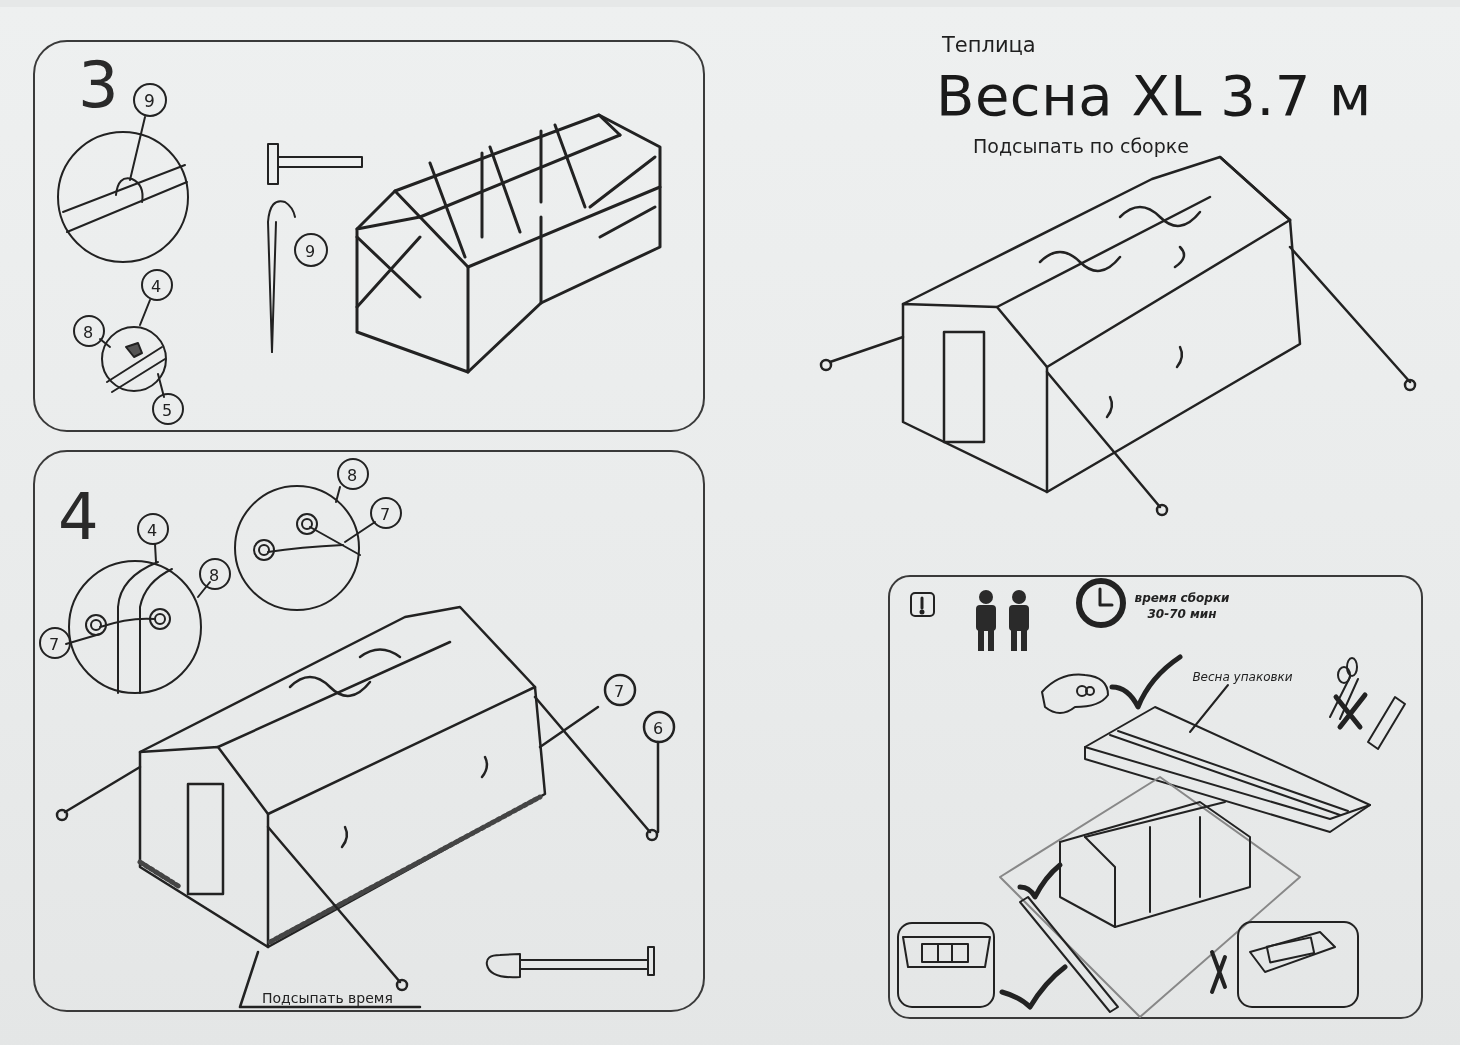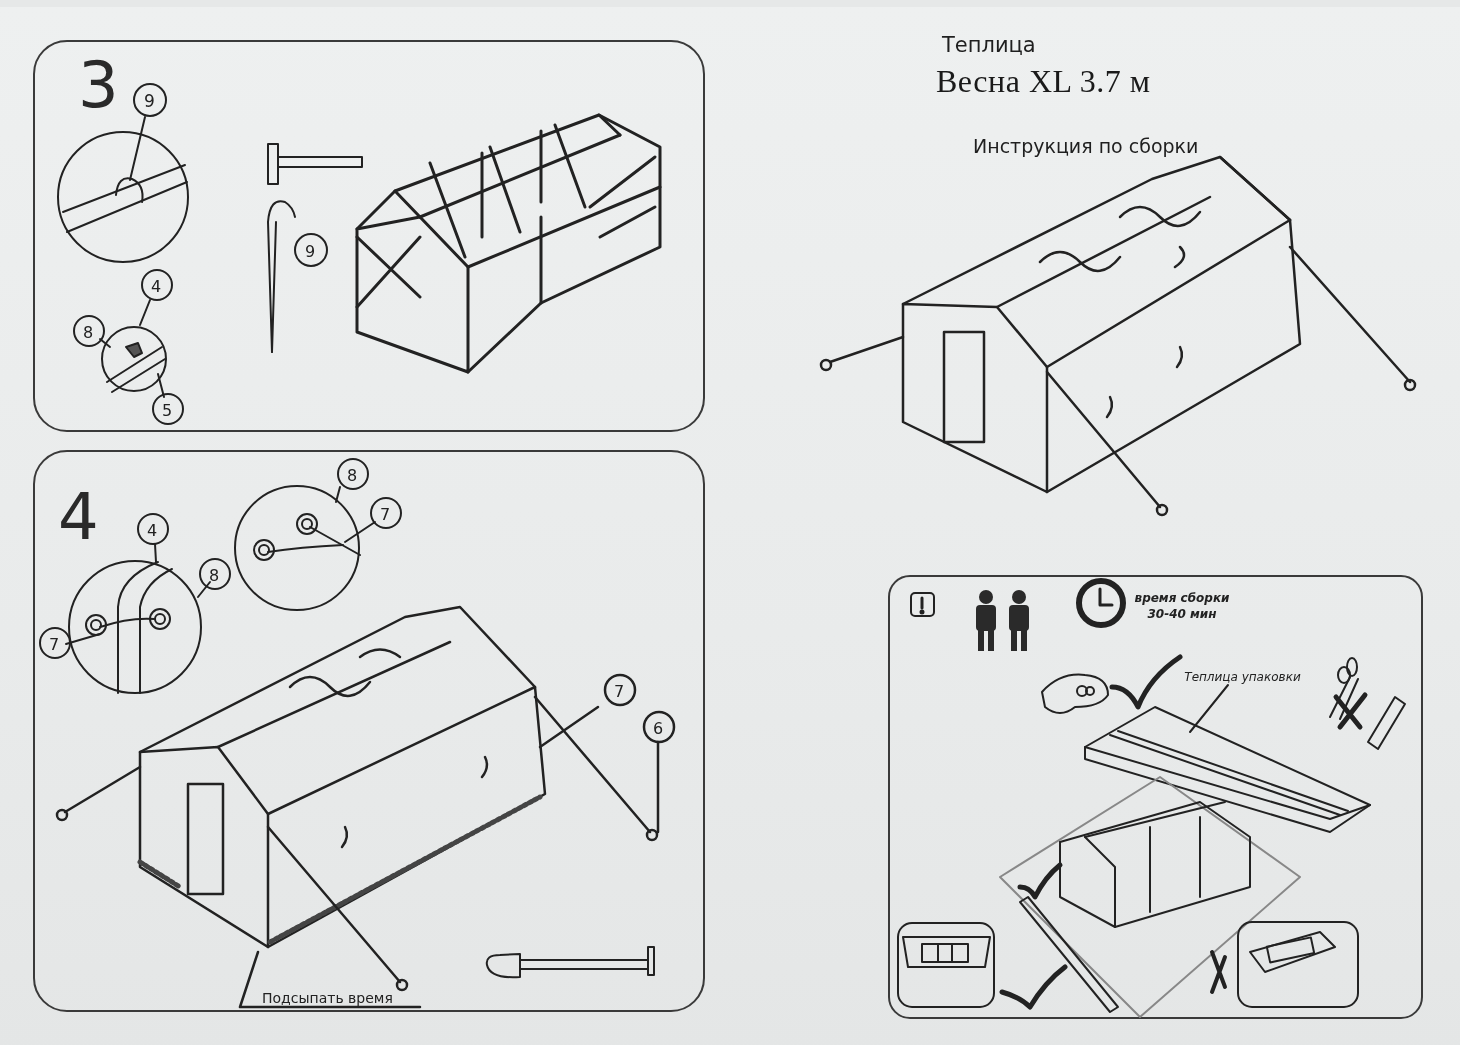--- a/index.html
+++ b/index.html
@@ -2,33 +2,33 @@
 <html><head>
 <meta charset="utf-8">
 <style>
   html,body{margin:0;padding:0;}
   body{width:1460px;height:1045px;background:#e6e8e8;position:relative;overflow:hidden;font-family:"DejaVu Sans",sans-serif;color:#1d1d1d;}
   .sheet{position:absolute;left:0;top:7px;width:1460px;height:1045px;background:linear-gradient(180deg,#eef0f0 0%,#e9ebeb 60%,#e4e6e6 100%);}
   .panel{position:absolute;border:2px solid #3a3a3a;border-radius:34px;box-sizing:border-box;}
   .step-num{position:absolute;font-family:"DejaVu Sans",sans-serif;font-size:64px;line-height:1;color:#2a2a2a;font-weight:400;}
   .svgwrap{position:absolute;left:0;top:0;}
   .title-small{position:absolute;left:942px;top:26px;font-size:21px;color:#1f1f1f;}
-  .title-big{position:absolute;left:936px;top:56px;font-size:32px;color:#1a1a1a;letter-spacing:0.5px;font-family:Liberation Serif, serif;}
+  .title-big{position:absolute;left:936px;top:56px;font-size:56px;color:#1a1a1a;letter-spacing:0.5px;}
   .title-sub{position:absolute;left:973px;top:128px;font-size:19px;color:#1f1f1f;}
   .label{position:absolute;font-size:14px;color:#222;}
   .legend-text{position:absolute;font-size:12px;font-weight:bold;color:#222;text-align:center;line-height:1.3;font-style:italic;}
 </style>
 </head>
 <body>
 
 <div class="sheet">
 
   <div class="title-small">Теплица</div>
   <div class="title-big">Весна XL 3.7 м</div>
-  <div class="title-sub">Инструкция по сборки</div>
+  <div class="title-sub">Подсыпать по сборке</div>
 
   <div class="panel" style="left:33px;top:33px;width:672px;height:392px;"></div>
   <div class="step-num" style="left:78px;top:46px;">3</div>
 
   <div class="panel" style="left:33px;top:443px;width:672px;height:562px;"></div>
   <div class="step-num" style="left:58px;top:478px;">4</div>
 
   <div class="panel" style="left:888px;top:568px;width:535px;height:444px;border-radius:22px;"></div>
 
   <svg class="svgwrap" width="1460" height="1045" viewBox="0 0 1460 1045" fill="none" stroke="#222" stroke-width="2" stroke-linejoin="round" stroke-linecap="round">
@@ -246,18 +246,18 @@
     </g>
     <path d="M1212 945 L1225 980 M1225 950 L1212 985" stroke-width="4"></path>
     <g>
       <rect x="1238" y="915" width="120" height="85" rx="14"></rect>
       <path d="M1250 945 L1320 925 L1335 940 L1265 965 Z"></path>
       <rect x="1268" y="935" width="45" height="16" transform="rotate(-12 1290 943)"></rect>
     </g>
   </svg>
 
   <div class="legend-text" style="left:1132px;top:584px;width:100px;">время сборки</div>
-  <div class="legend-text" style="left:1132px;top:600px;width:100px;">30-40 мин</div>
-  <div class="legend-text" style="left:1180px;top:663px;width:125px;font-weight:normal;font-size:12px;">Теплица упаковки</div>
+  <div class="legend-text" style="left:1132px;top:600px;width:100px;">30-70 мин</div>
+  <div class="legend-text" style="left:1180px;top:663px;width:125px;font-weight:normal;font-size:12px;">Весна упаковки</div>
 
   <div class="label" style="left:262px;top:983px;font-size:14px;">Подсыпать время</div>
 
 </div>
 
 </body></html>

